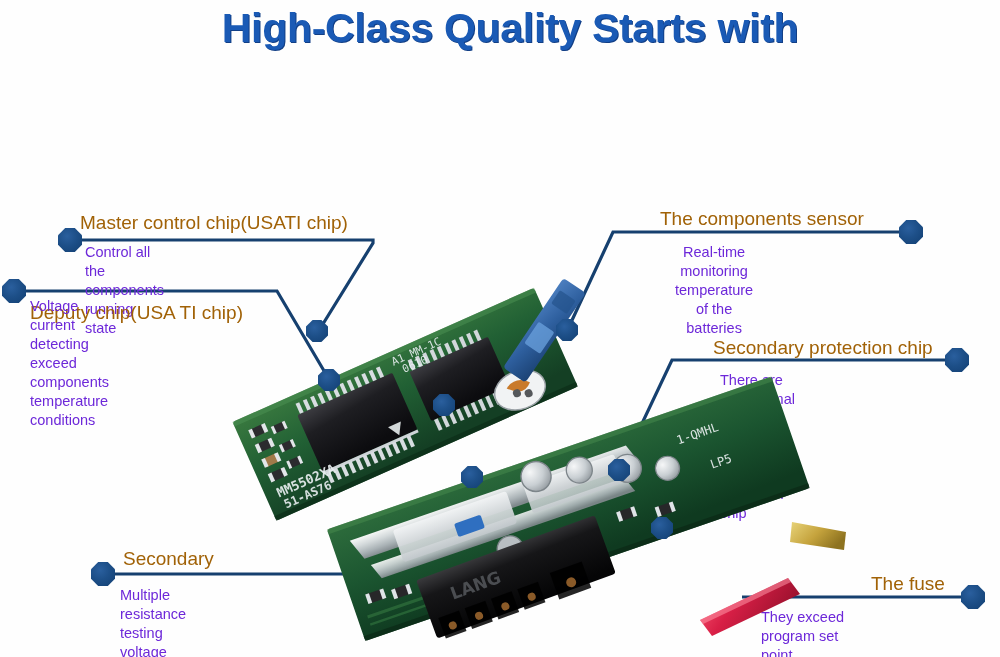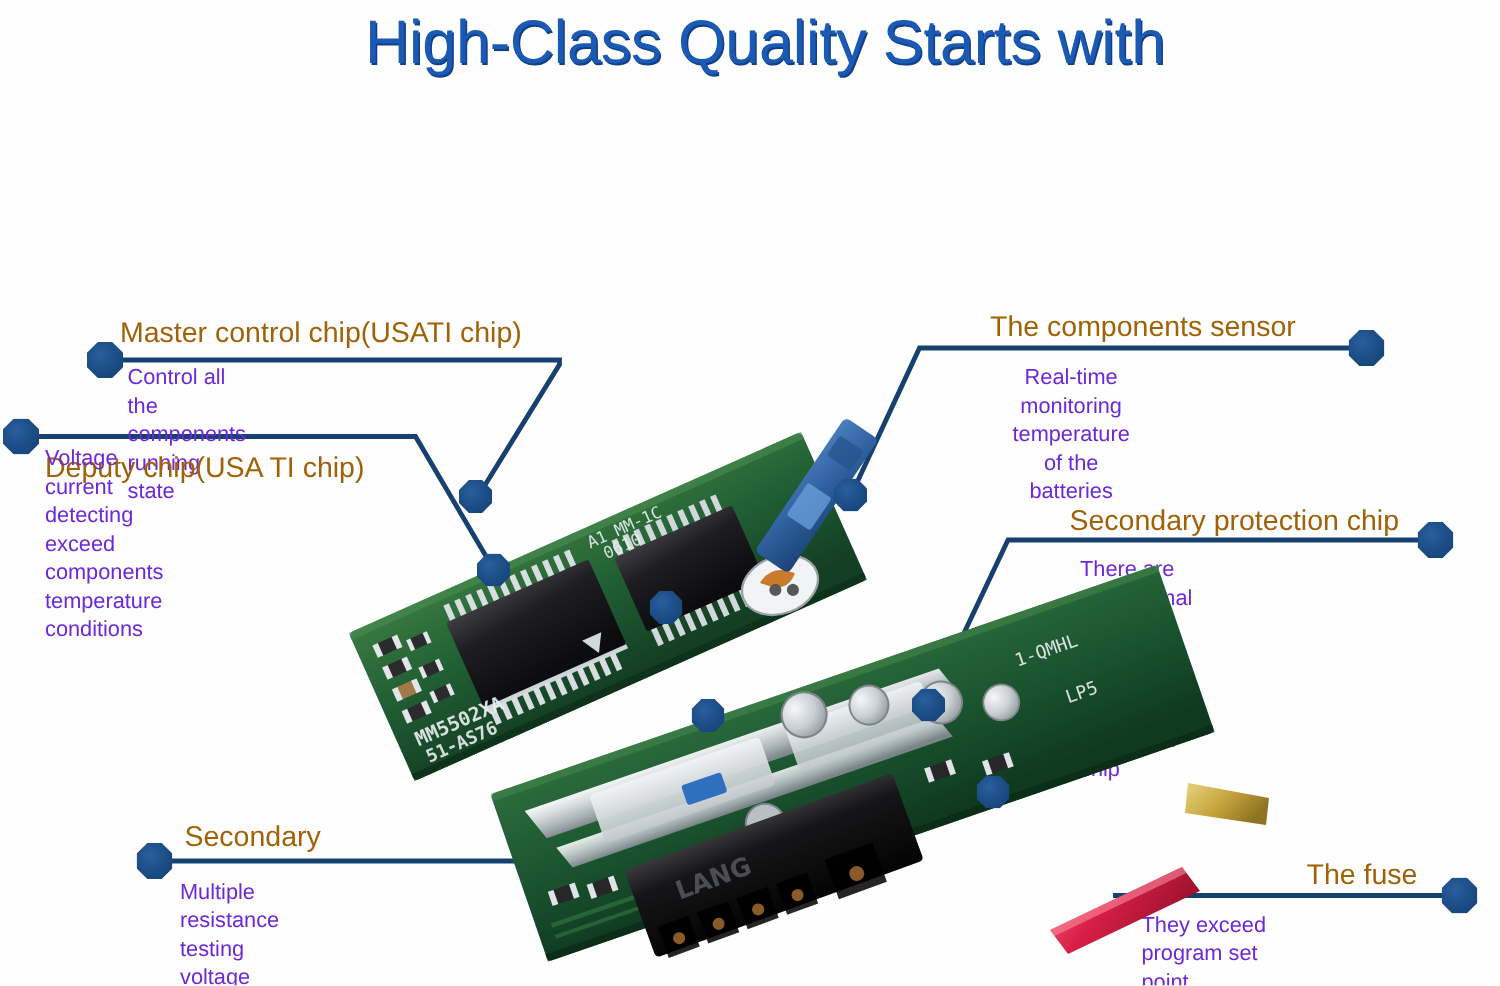--- a/index.html
+++ b/index.html
@@ -20,21 +20,21 @@
   #title-block {
     position: absolute;
     left: 0;
     top: 2px;
     width: 1000px;
     text-align: center;
   }
   .title-line {
     color: #1a5ab5;
     font-family: "Liberation Sans", sans-serif;
-    font-weight: normal;
+    font-weight: bold;
     font-size: 41px;
     line-height: 53px;
     letter-spacing: -0.3px;
     text-shadow: 1px 1px 0 #123f86;
     white-space: nowrap;
     padding-left: 20px;
   }
 
   
   .callout { position: absolute; }

